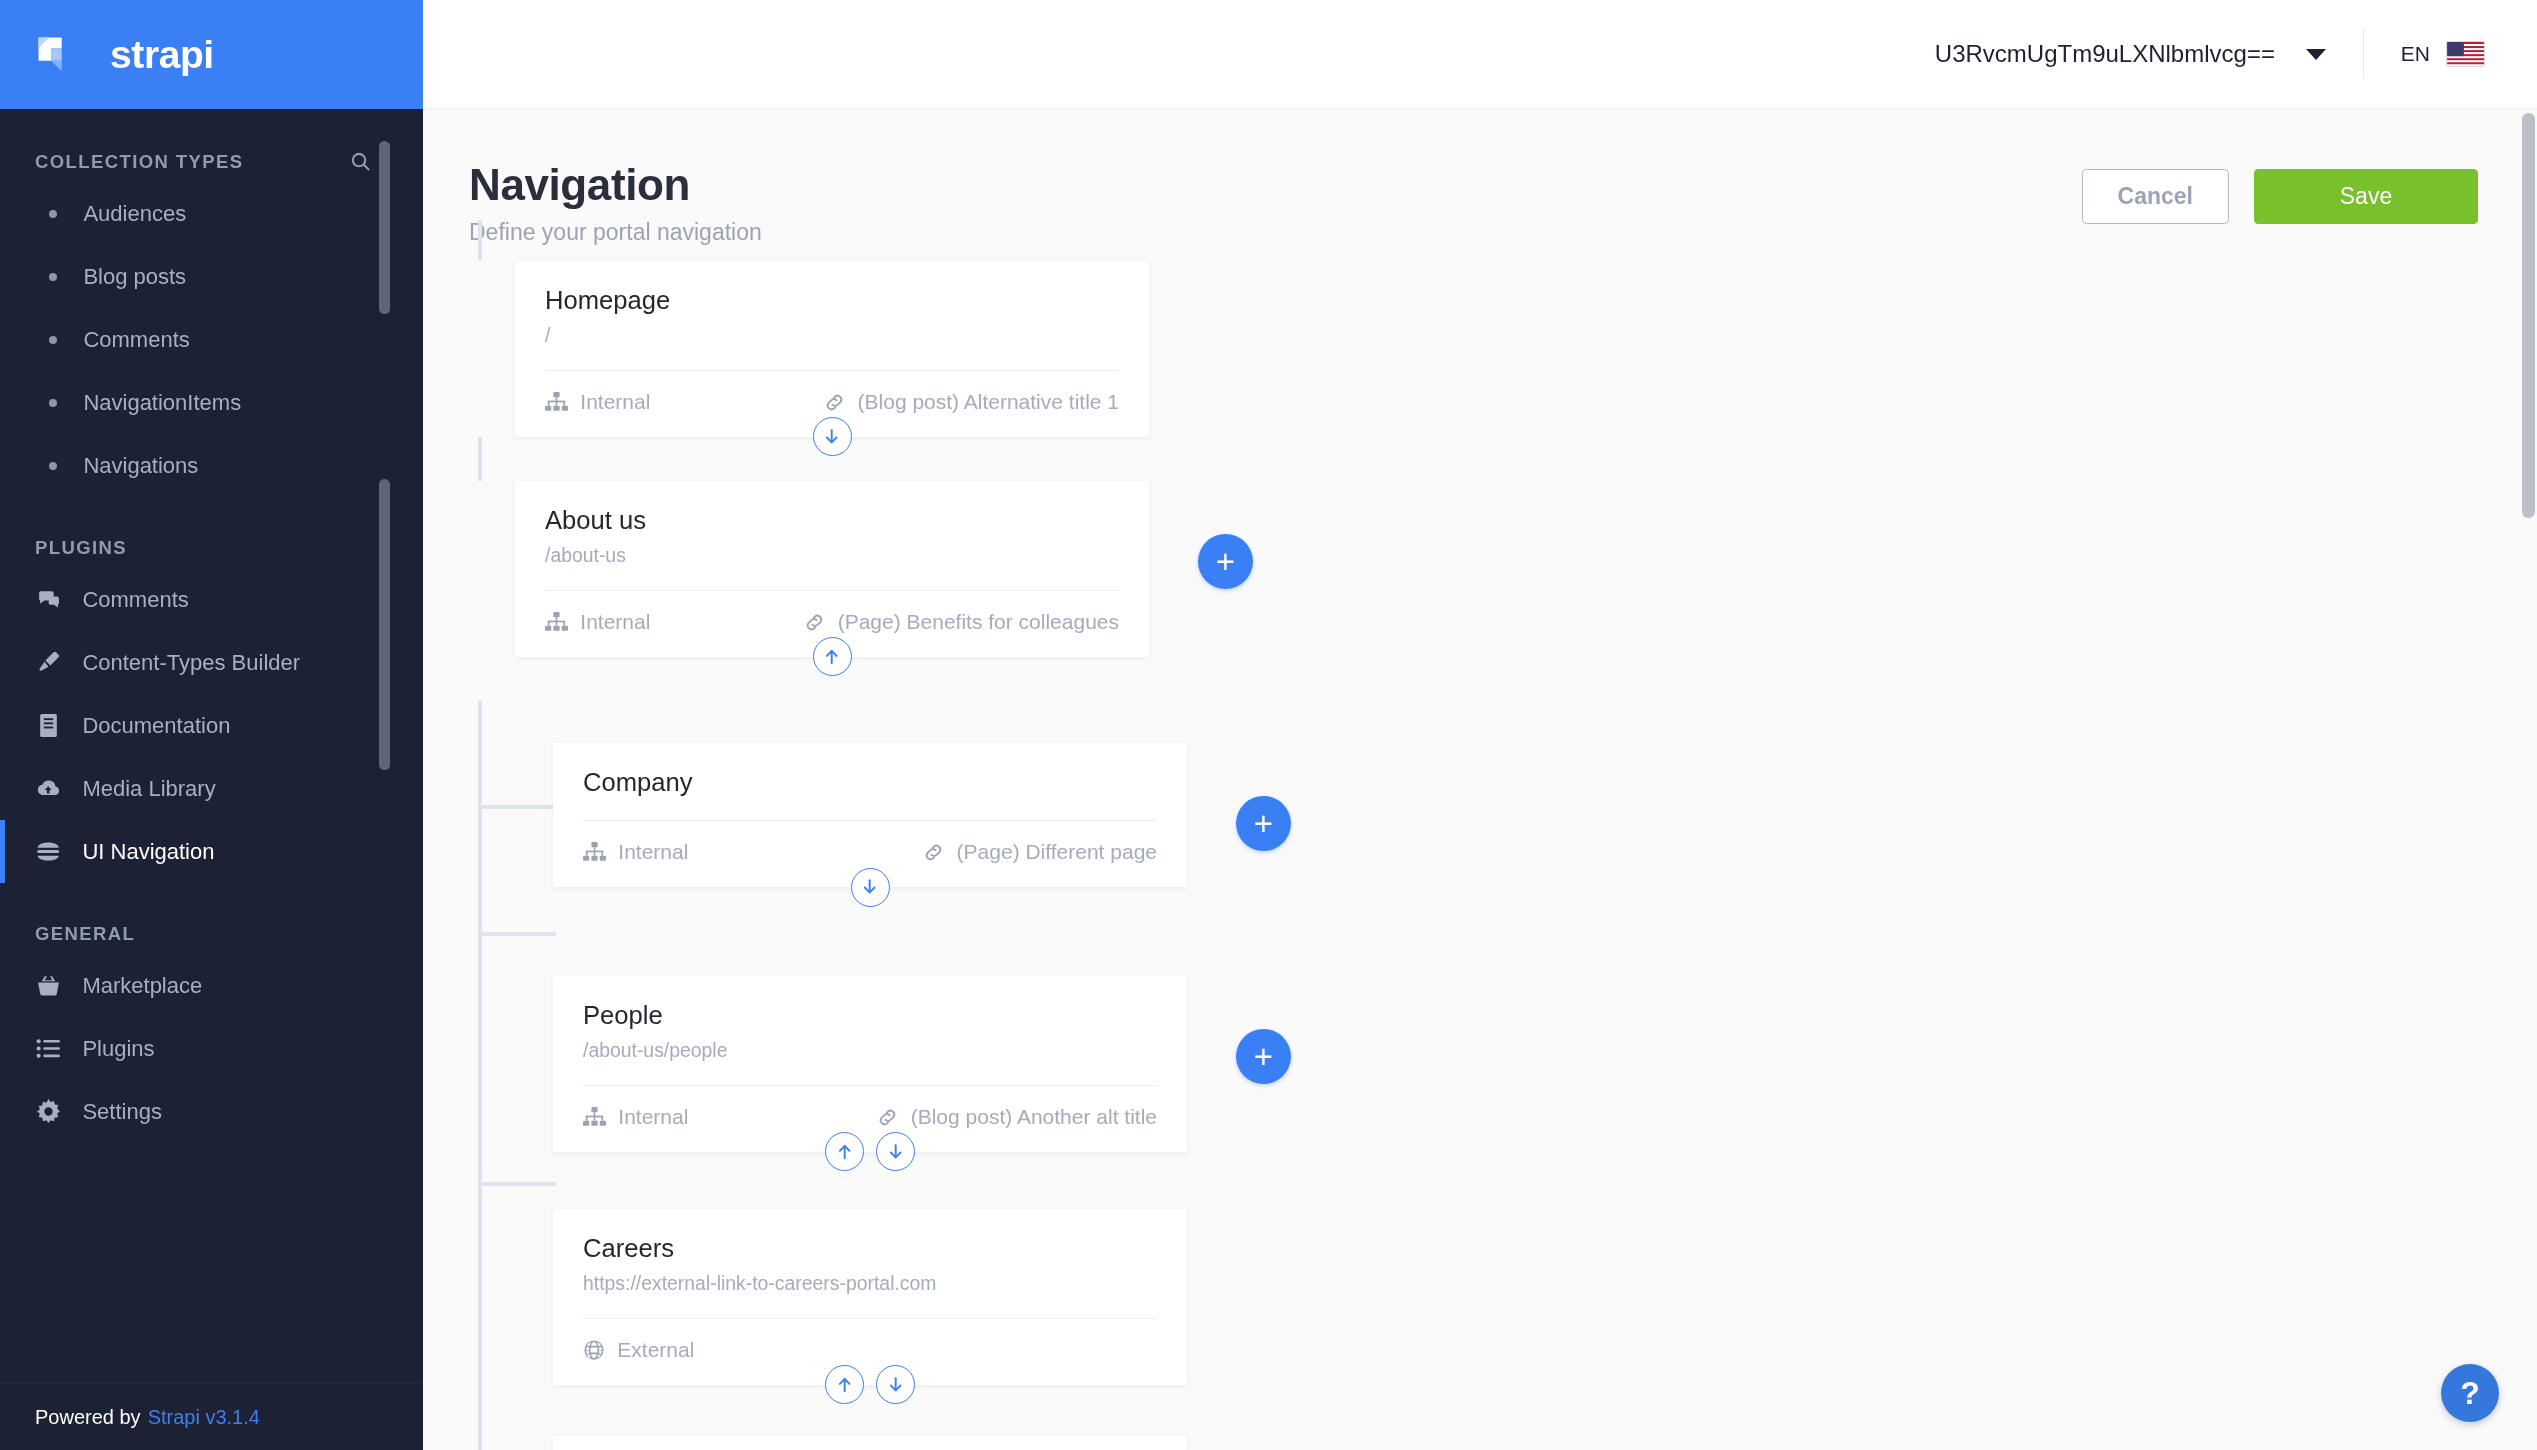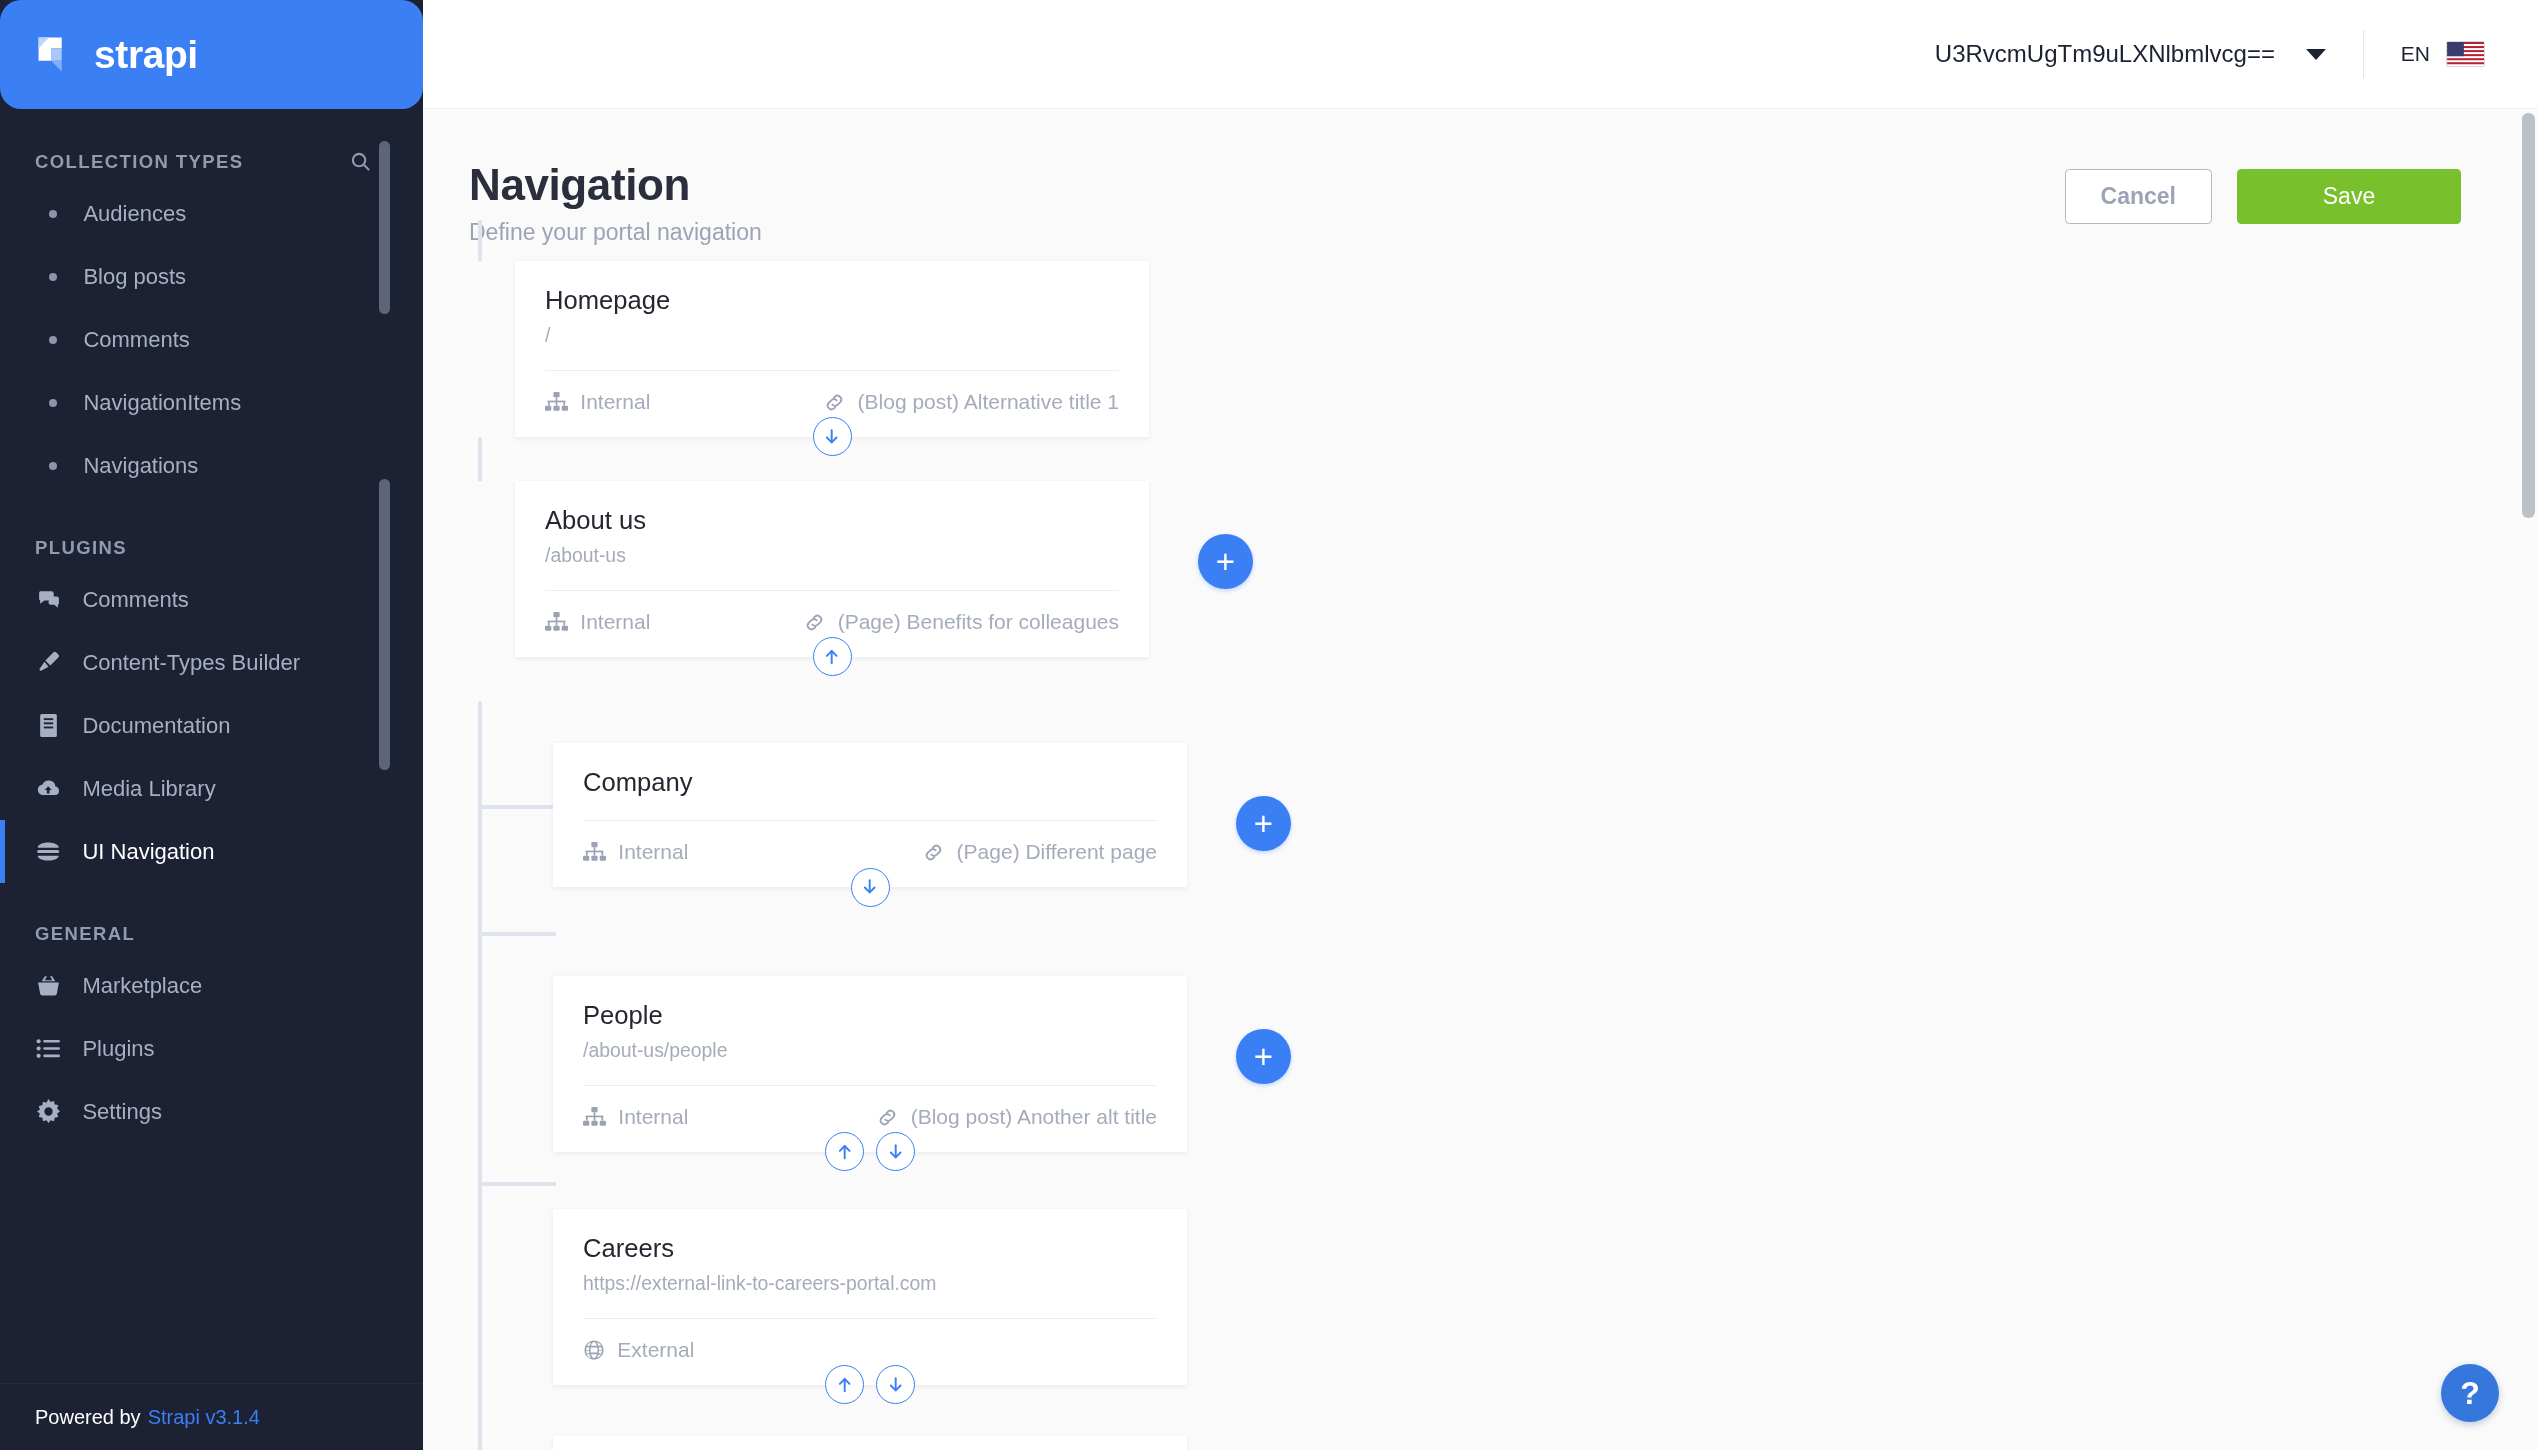--- a/index.html
+++ b/index.html
@@ -14,23 +14,22 @@
   
   .sidebar {
     width: 423px; height: 1450px;
     background: #1c2134;
     display: flex; flex-direction: column;
     flex: 0 0 423px;
     position: relative;
   }
   .brand {
     height: 109px; background: #3b7ff5;
-    display: flex; align-items: center; gap: 18px;
+    display: flex; align-items: center; gap: 34px;
     padding-left: 35px;
-    border-radius: 21px;
   }
   .brand-logo { width: 41px; height: 41px; position: relative; }
   .brand-name {
     color: #fff; font-size: 39px; font-weight: 700; letter-spacing: -0.4px;
   }
 
   .sb-scroll {
     flex: 1 1 auto; position: relative; overflow: hidden;
     padding-top: 32px;
   }
@@ -107,21 +106,21 @@
     border-right: 10.6px solid transparent; border-top: 11.5px solid #1c2134;
   }
   .tb-div { width: 0.9px; height: 48px; background: #e3e5ea; margin: 0 37px; }
   .tb-lang { display:flex; align-items:center; gap: 16px; cursor:pointer; }
   .tb-lang .code { font-size: 21px; color: #1c2134; }
   .flag { width: 39px; height: 26.4px; position: relative; overflow: hidden;
           border: 0.9px solid #d8dae0; border-radius: 1.8px; }
 
   .page-head {
     display: flex; align-items: flex-start; justify-content: space-between;
-    padding: 51px 77px 0 46px;
+    padding: 51px 60px 0 46px;
     gap: 46px;
   }
   .pg-title { font-size: 44px; font-weight: 700; color: #2b2e3c; letter-spacing: -0.4px; }
   .pg-sub { font-size: 23px; color: #9ba3b4; margin-top: 8.8px; }
   .head-actions { display: flex; align-items: center; gap: 25px; margin-top: 8.8px; }
   .btn {
     height: 55px; border-radius: 4.4px; font-size: 23px;
     display: flex; align-items: center; justify-content: center;
     cursor: pointer; padding: 0 35px; font-weight: bold;
   }

